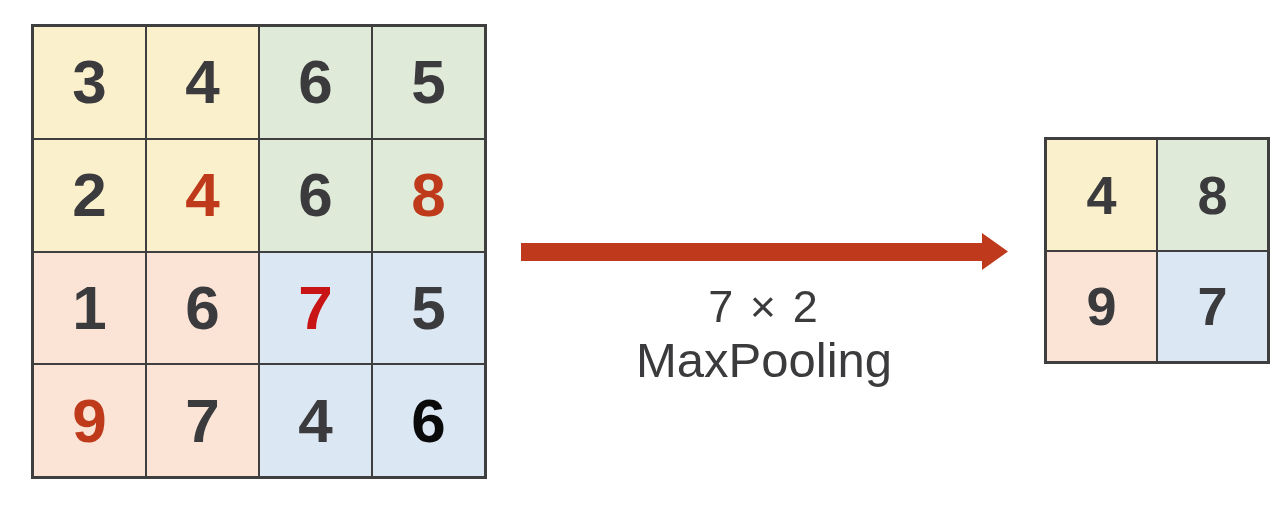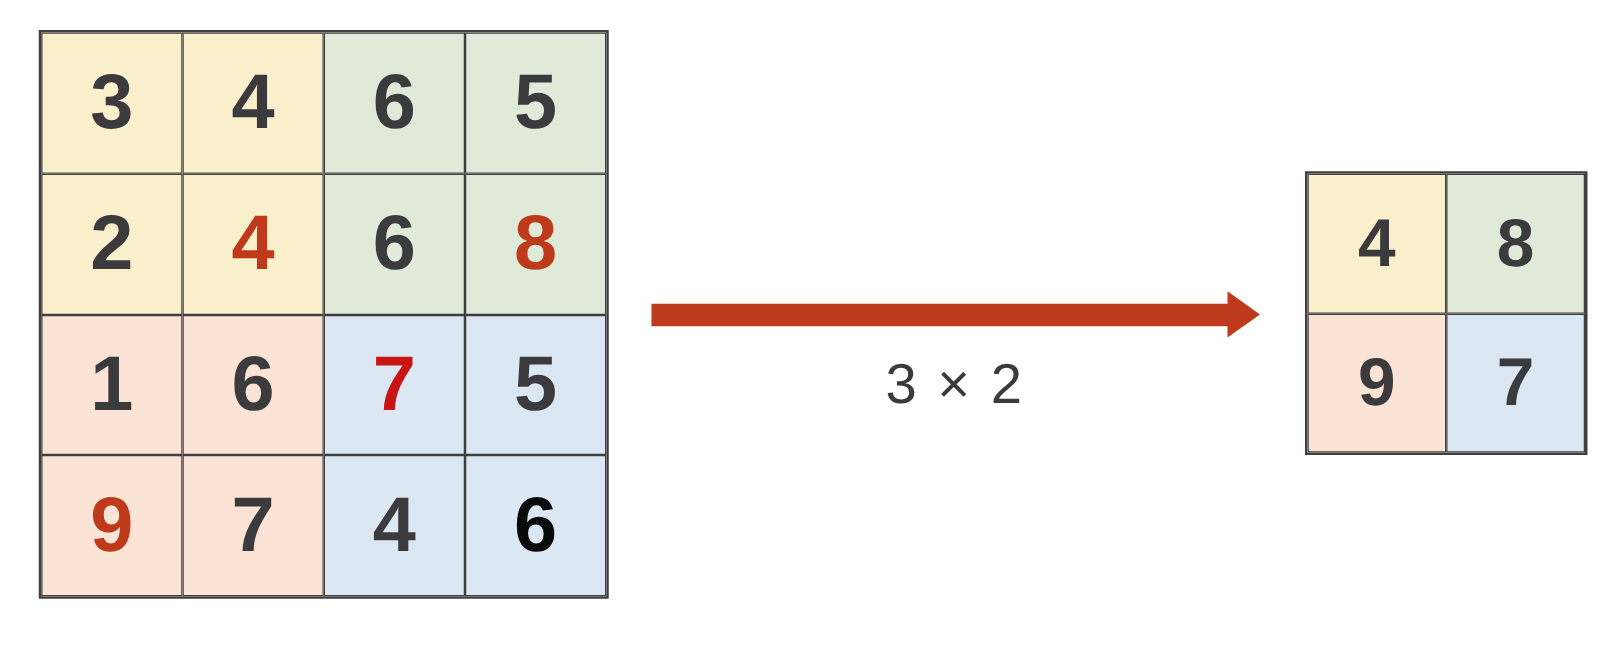--- a/index.html
+++ b/index.html
@@ -97,21 +97,22 @@
       <div class="cell" style="background: rgb(251, 228, 214); border-color: rgb(63, 63, 63); color: rgb(59, 59, 61);">7</div>
       <div class="cell" style="background: rgb(220, 231, 244); border-color: rgb(63, 63, 63); color: rgb(59, 59, 61);">4</div>
       <div class="cell" style="background: rgb(220, 231, 244); border-color: rgb(63, 63, 63); color: rgb(10, 10, 10);">6</div>
     </div>
 
   <svg class="arrow-svg" viewBox="0 0 488 44" xmlns="http://www.w3.org/2000/svg">
     <polygon points="0,13 461,13 461,3 487,21.5 461,40 461,31 0,31" fill="#BF3A1D"></polygon>
   </svg>
 
   <div class="op-label" style="color: rgb(59, 59, 61);">
-    <div class="line1">3 × 2</div>
+    <div class="line1">7 × 2</div>
+    <div class="line2">MaxPooling</div>
   </div>
 
   <div class="matrix-grid" id="output-grid" style="border-color: rgb(63, 63, 63);">
       <div class="cell" style="background: rgb(251, 240, 204); border-color: rgb(63, 63, 63); color: rgb(59, 59, 61);">4</div>
       <div class="cell" style="background: rgb(224, 234, 217); border-color: rgb(63, 63, 63); color: rgb(59, 59, 61);">8</div>
       <div class="cell" style="background: rgb(251, 228, 214); border-color: rgb(63, 63, 63); color: rgb(59, 59, 61);">9</div>
       <div class="cell" style="background: rgb(220, 231, 244); border-color: rgb(63, 63, 63); color: rgb(59, 59, 61);">7</div>
     </div>
 
 </div>

